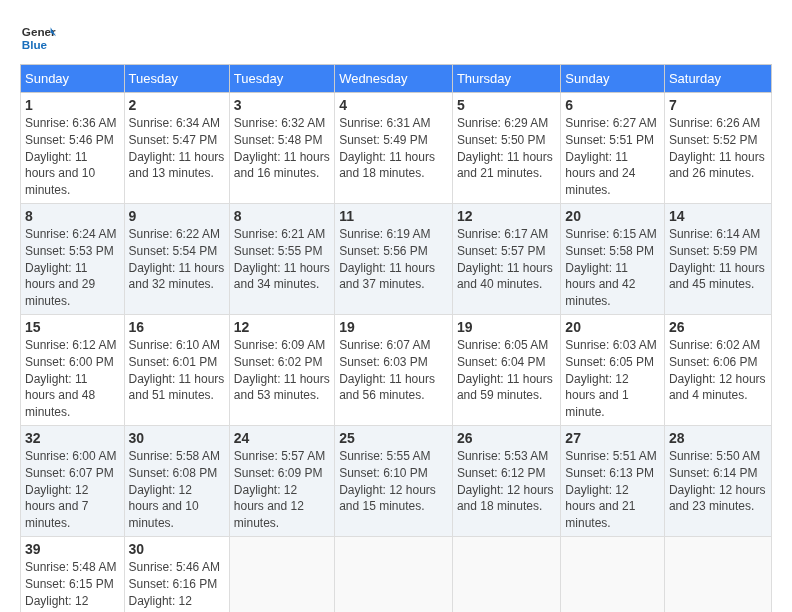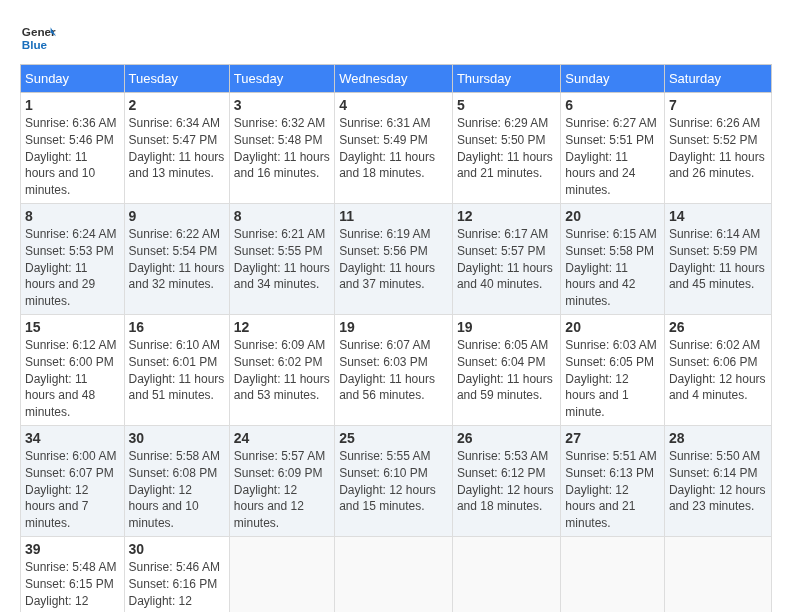--- a/index.html
+++ b/index.html
@@ -201,21 +201,21 @@
           <span class="day-number">20</span>
           <div class="day-info">Sunrise: 6:03 AM<br>Sunset: 6:05 PM<br>Daylight: 12 hours and 1 minute.</div>
         </td>
         <td>
           <span class="day-number">26</span>
           <div class="day-info">Sunrise: 6:02 AM<br>Sunset: 6:06 PM<br>Daylight: 12 hours and 4 minutes.</div>
         </td>
       </tr>
       <tr>
         <td>
-          <span class="day-number">34</span>
+          <span class="day-number">32</span>
           <div class="day-info">Sunrise: 6:00 AM<br>Sunset: 6:07 PM<br>Daylight: 12 hours and 7 minutes.</div>
         </td>
         <td>
           <span class="day-number">30</span>
           <div class="day-info">Sunrise: 5:58 AM<br>Sunset: 6:08 PM<br>Daylight: 12 hours and 10 minutes.</div>
         </td>
         <td>
           <span class="day-number">24</span>
           <div class="day-info">Sunrise: 5:57 AM<br>Sunset: 6:09 PM<br>Daylight: 12 hours and 12 minutes.</div>
         </td>

